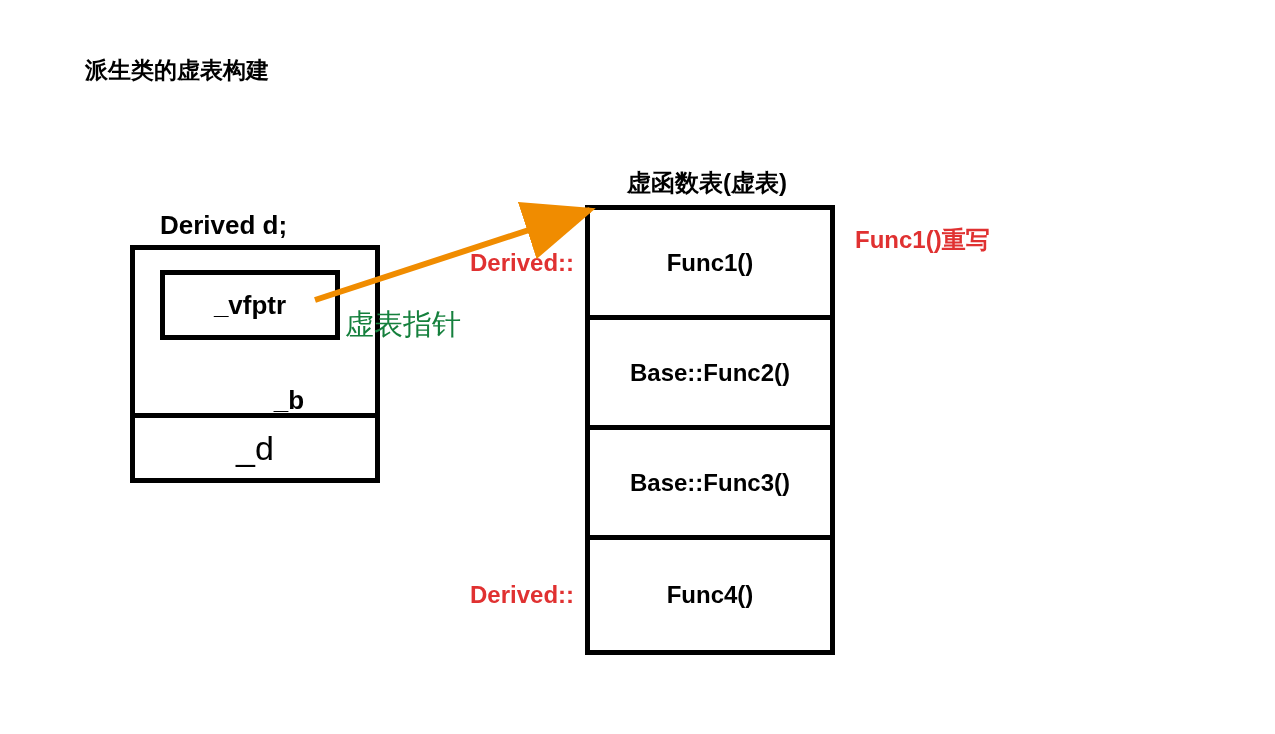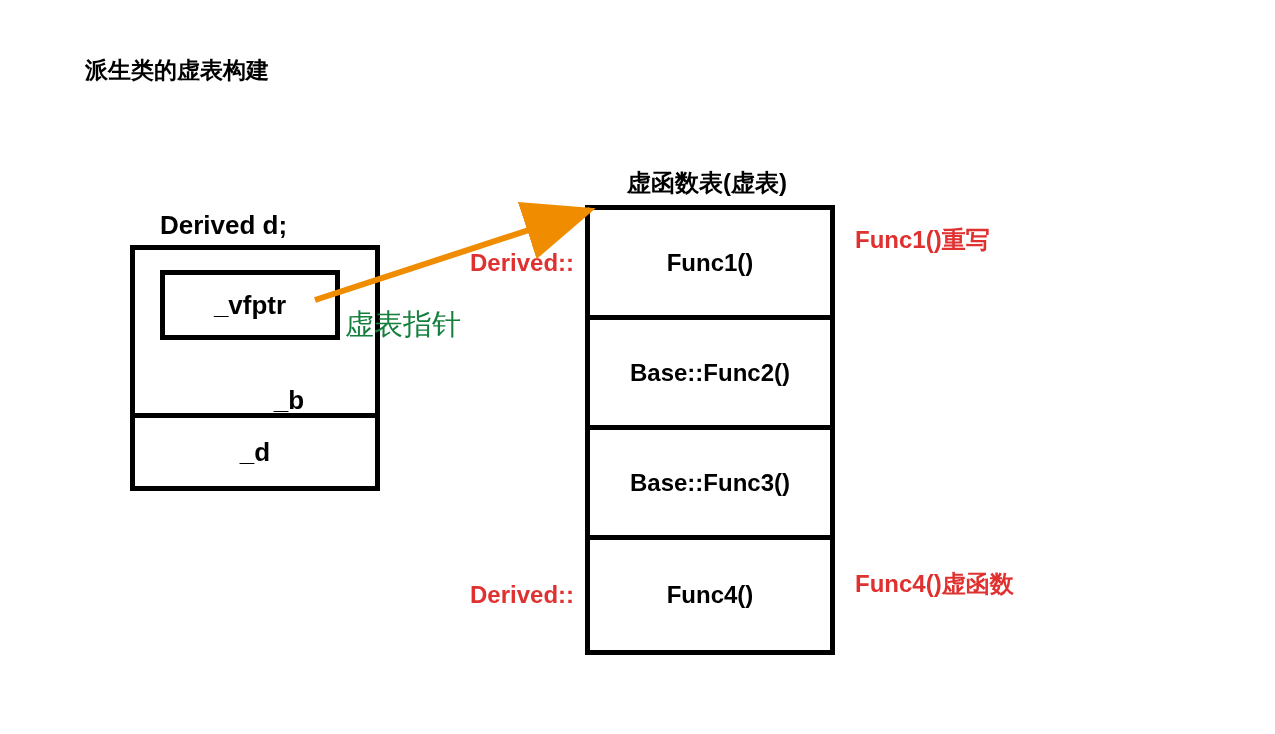--- a/index.html
+++ b/index.html
@@ -56,26 +56,26 @@
       position: absolute;
       top: 135px;
       left: 0;
       width: 100%;
       text-align: center;
       font-size: 26px;
       font-weight: bold;
       margin-left: 34px;
     }
     .object-lower {
-      height: 68px;
+      height: 60px;
       display: flex;
       align-items: center;
       justify-content: center;
-      font-size: 26px;
-      font-weight: bold;
+      font-size: 34px;
+      font-weight: normal;
     }
     .pointer-label {
       position: absolute;
       top: 305px;
       left: 345px;
       font-size: 29px;
       font-weight: normal;
       color: #15803d;
     }
     .vtable-label {
@@ -168,21 +168,20 @@
     <span class="prefix-red">Derived::</span>
     <span>Func4()</span>
   </div>
 </div>
 
 <div class="note-red note1">
   <div>Func1()重写</div>
 </div>
 
 <div class="note-red note2">
-  <div>Func4()虚函数</div>
 </div>
 
 <svg class="arrow" viewBox="0 0 310 140">
   <defs>
     <marker id="arrowhead" markerWidth="12" markerHeight="10" refX="11" refY="5" orient="auto">
       <polygon points="0 0, 12 5, 0 10" fill="#f08c00"></polygon>
     </marker>
   </defs>
   <line x1="10" y1="130" x2="285" y2="40" stroke="#f08c00" stroke-width="6" marker-end="url(#arrowhead)"></line>
 </svg>

